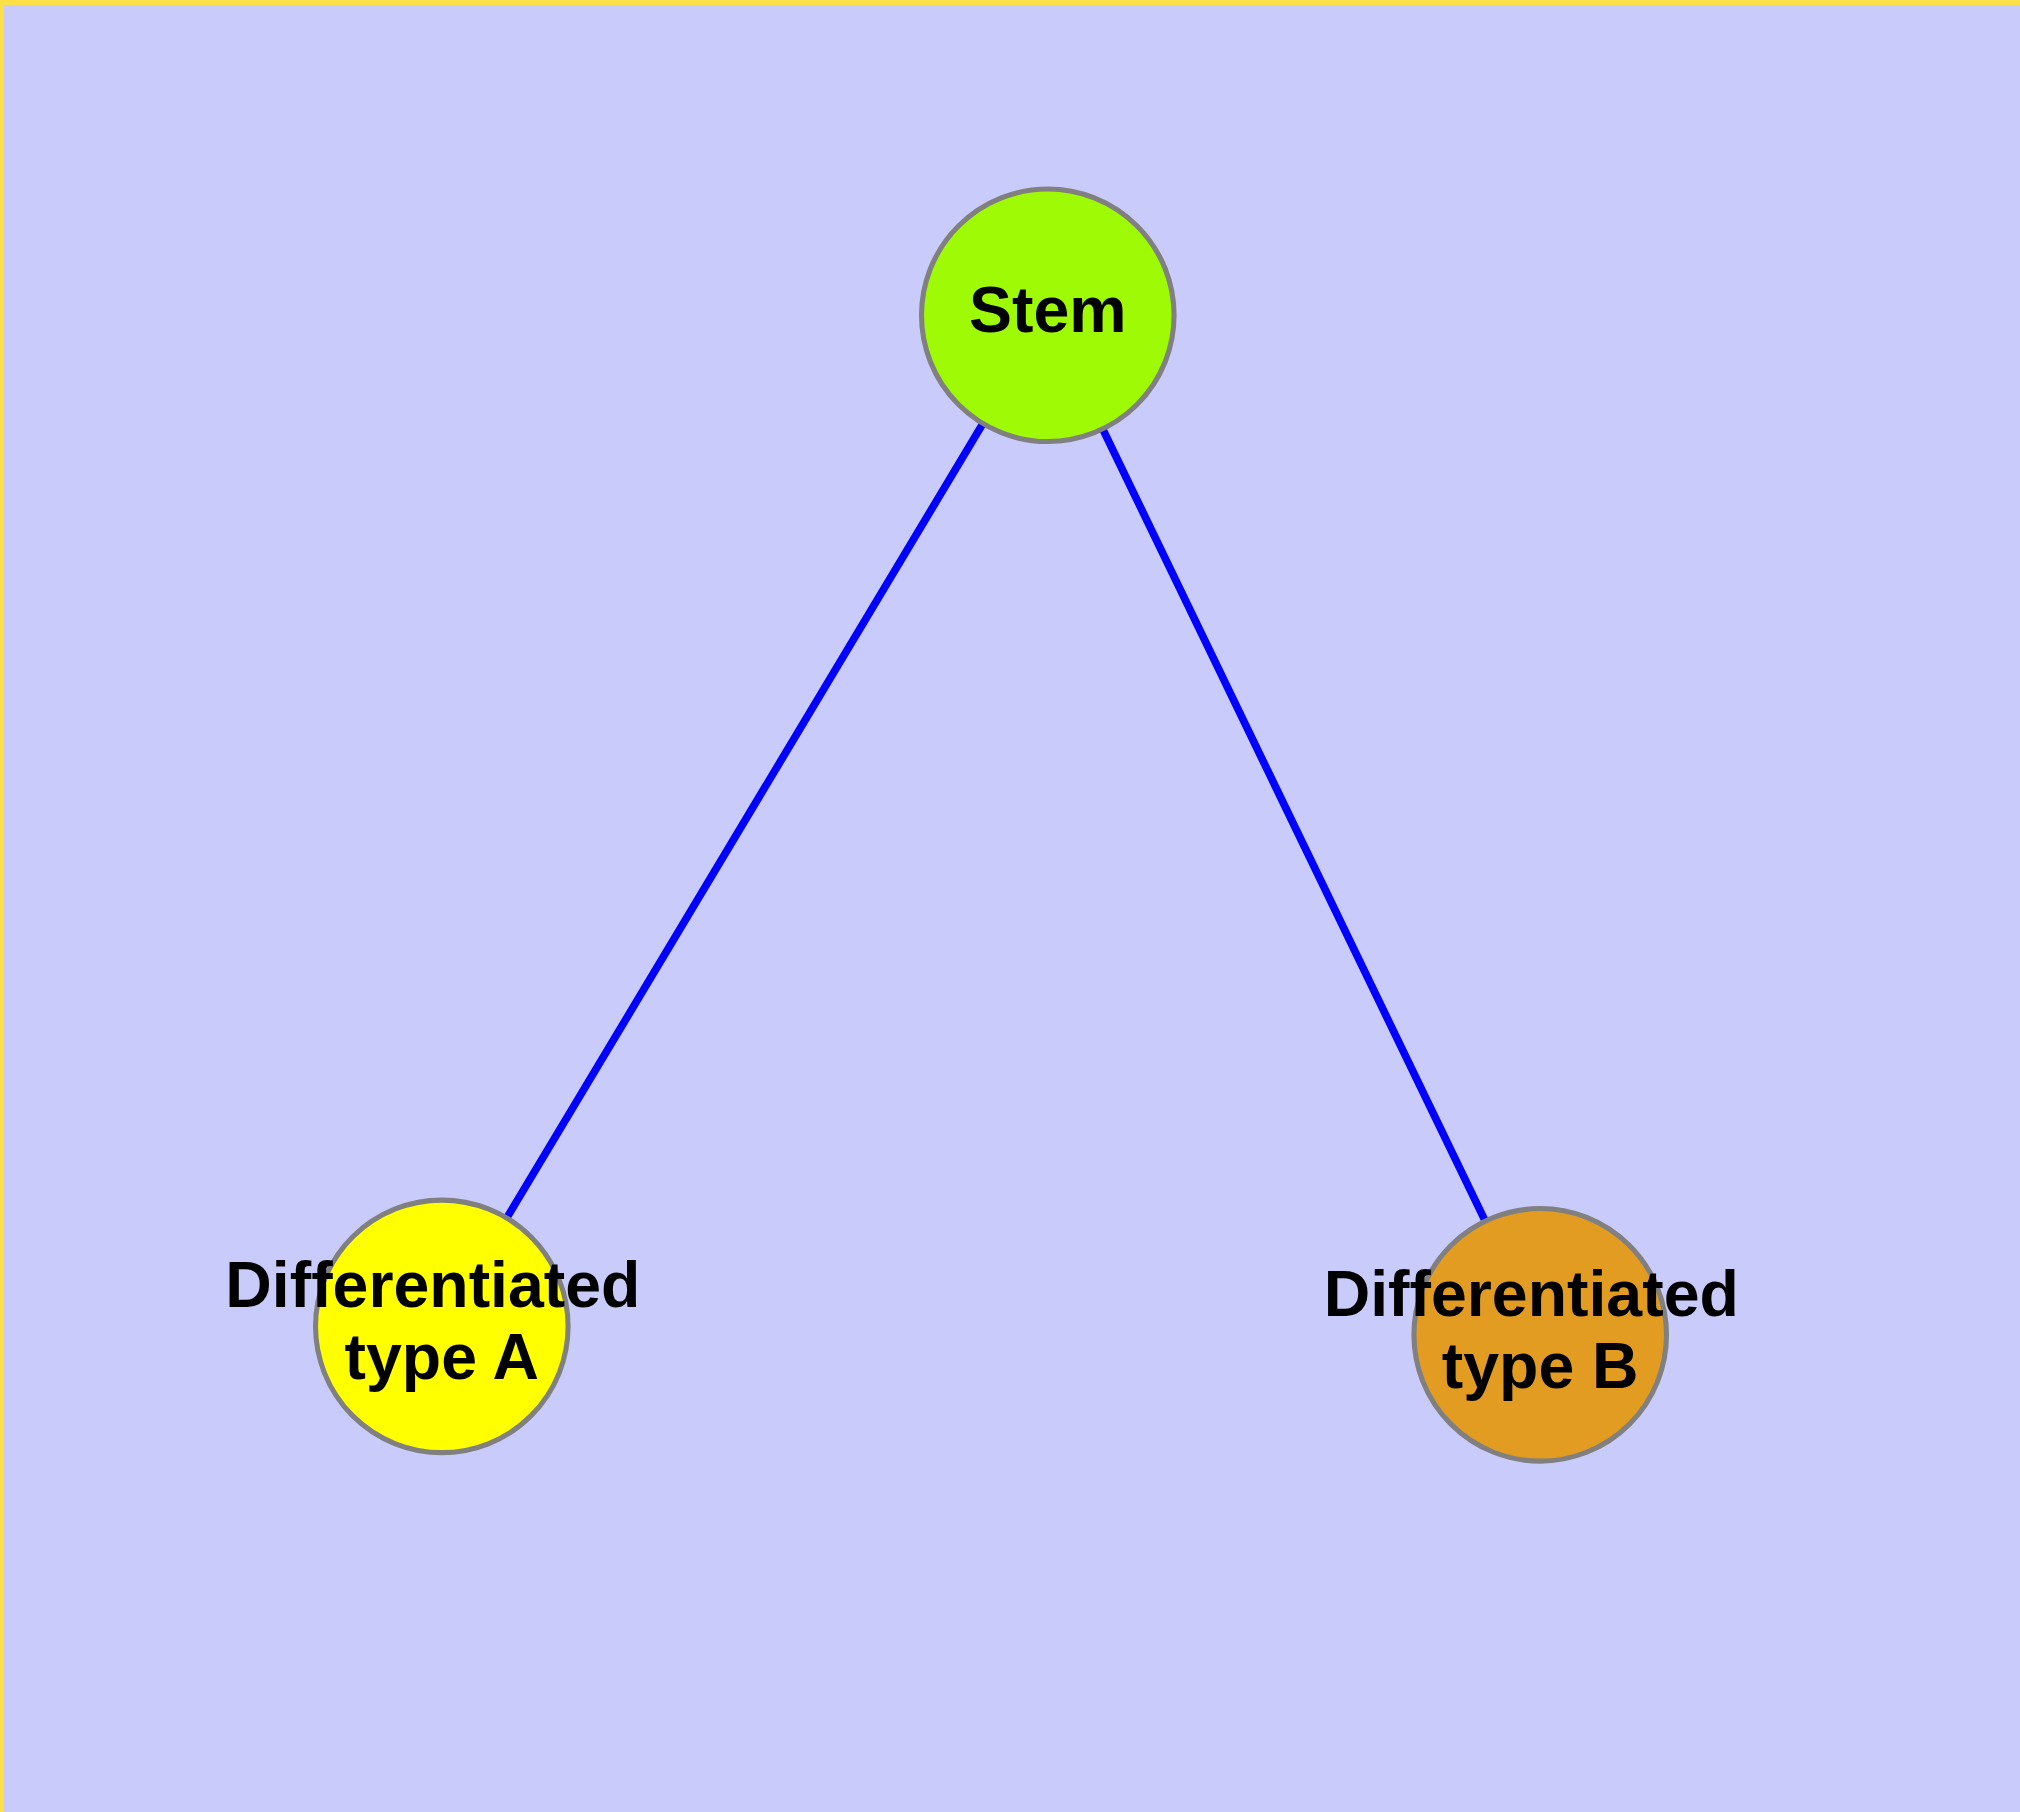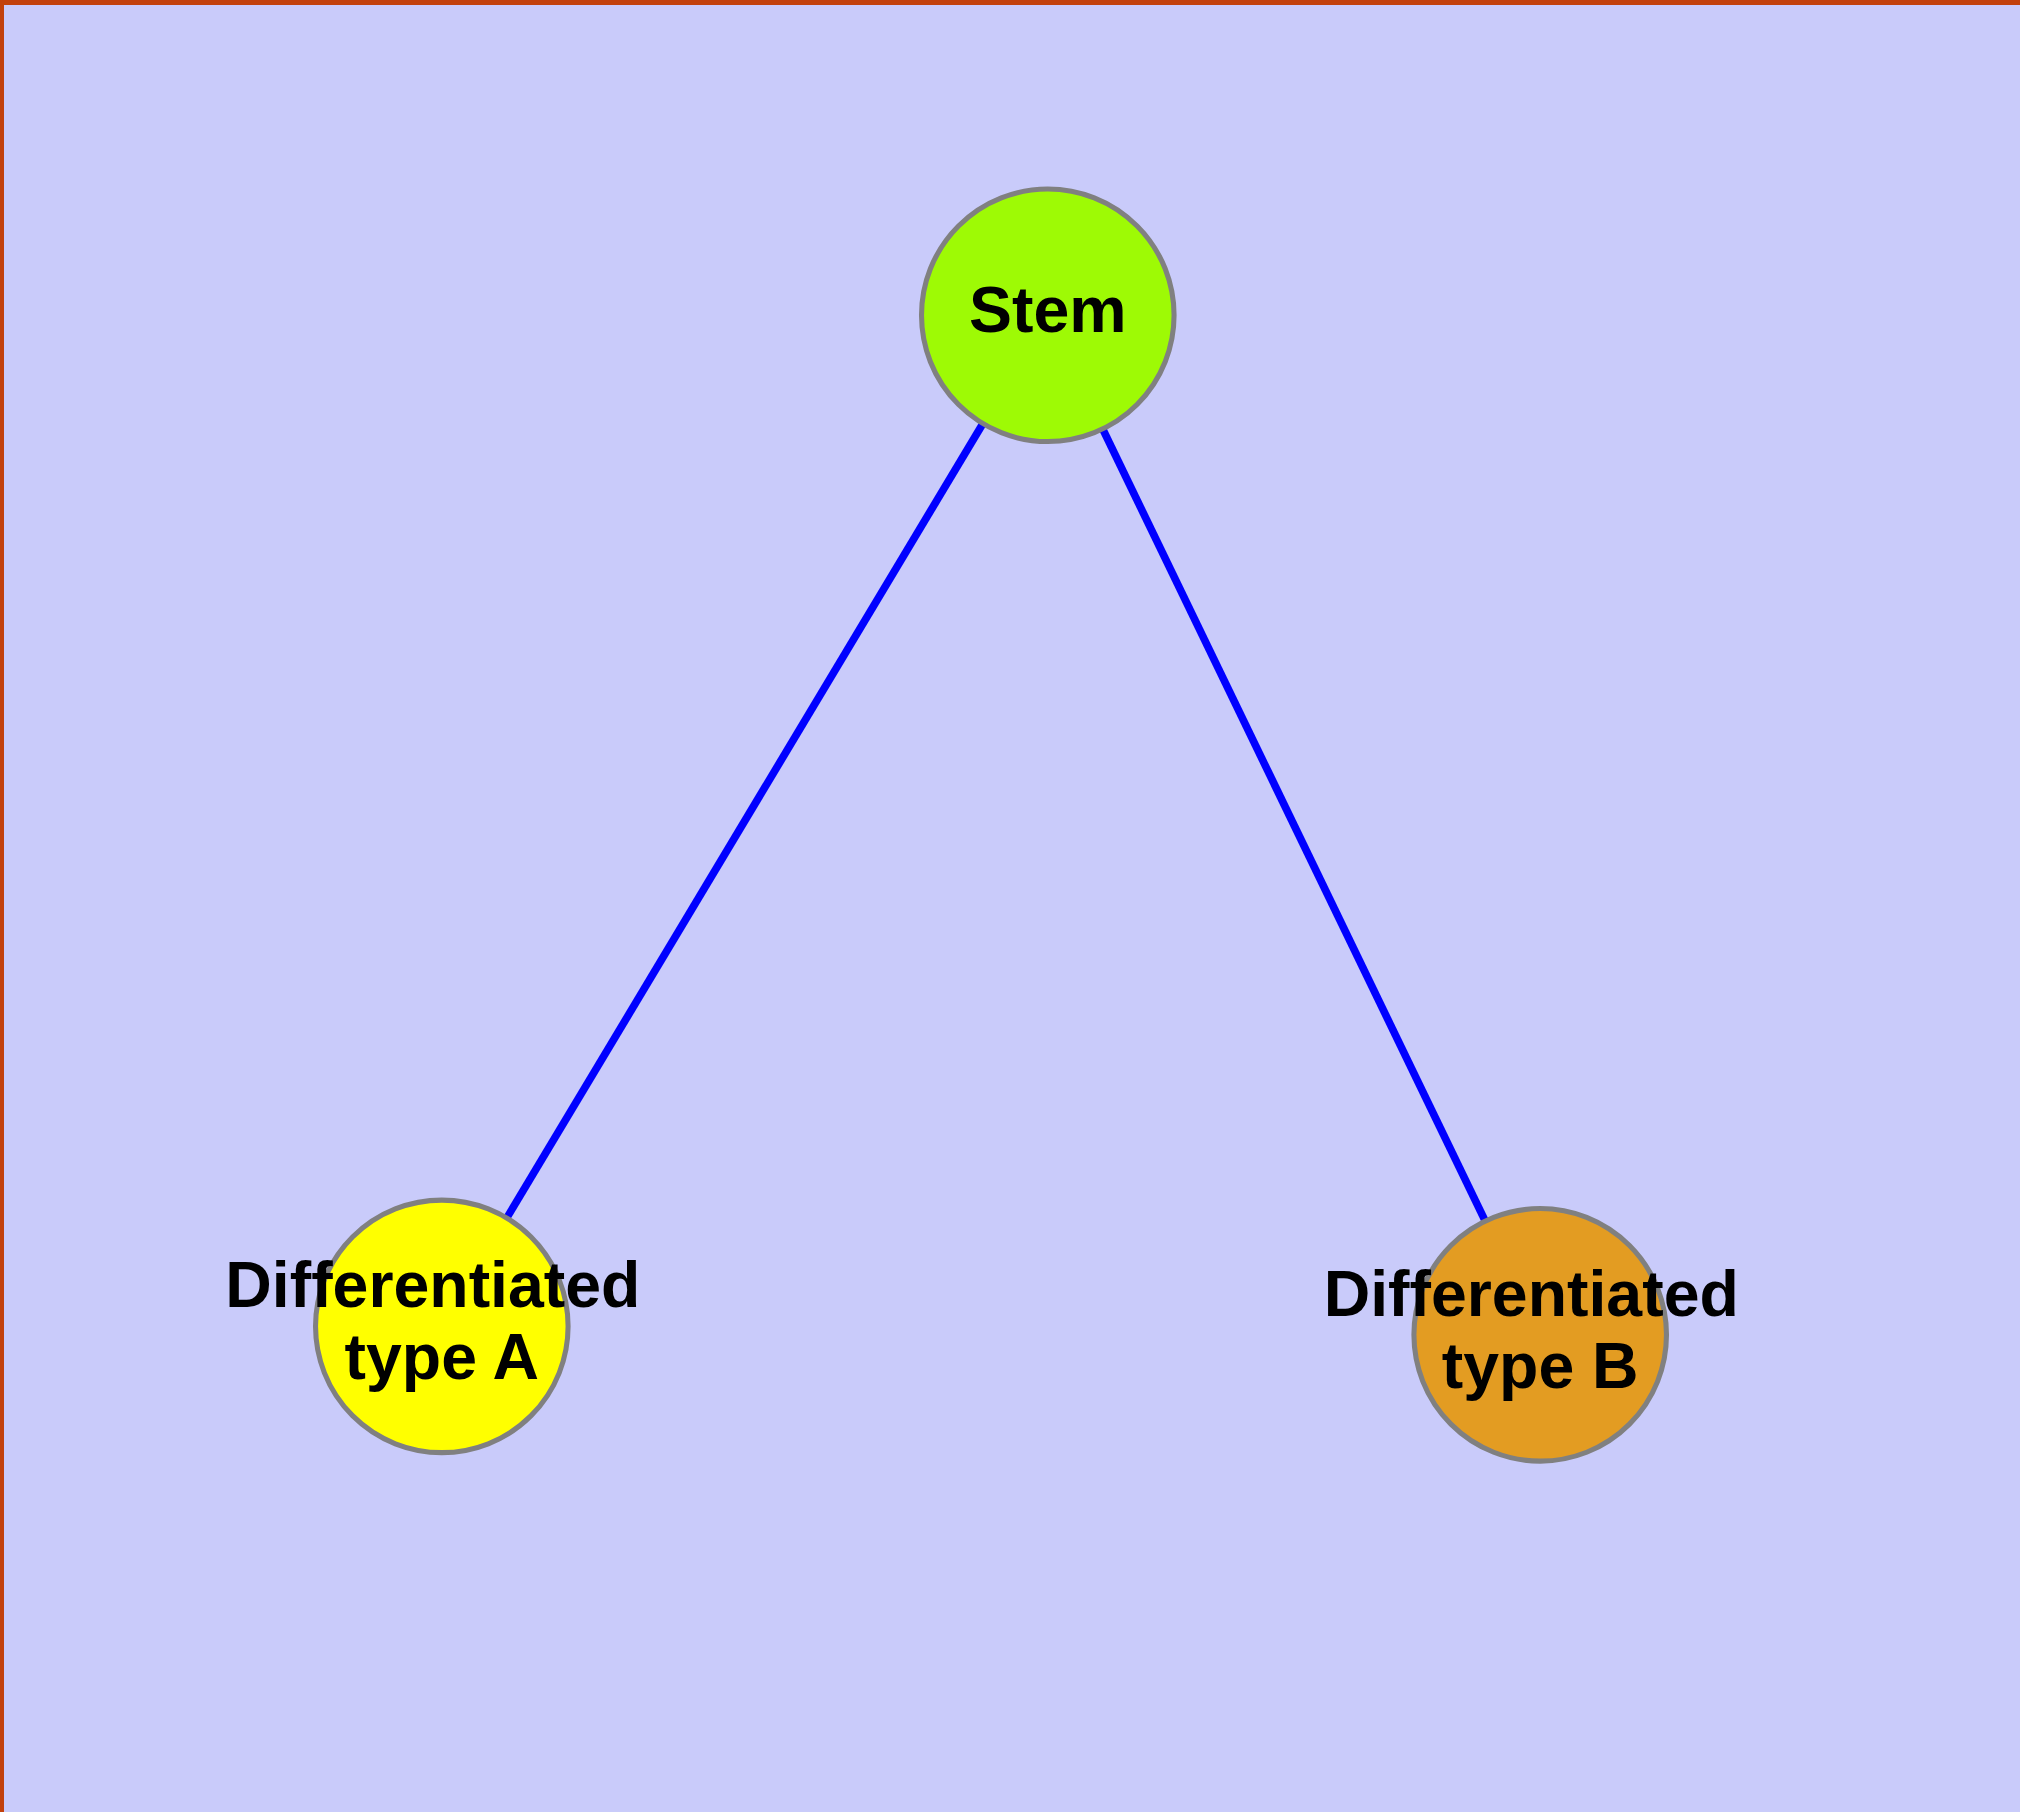--- a/index.html
+++ b/index.html
@@ -4,21 +4,21 @@
 <style>
   html, body {
     margin: 0;
     padding: 0;
     background: #ffffff;
   }
   #canvas {
     position: relative;
     width: 2021px;
     height: 1812px;
-    background: #c2410c;
+    background: #fde047;
     overflow: hidden;
     font-family: "Liberation Sans", sans-serif;
   }
   #plot-area {
     position: absolute;
     left: 4.2px;
     top: 5.1px;
     width: 2016px;
     height: 1807px;
     background: #c9cbfa;

